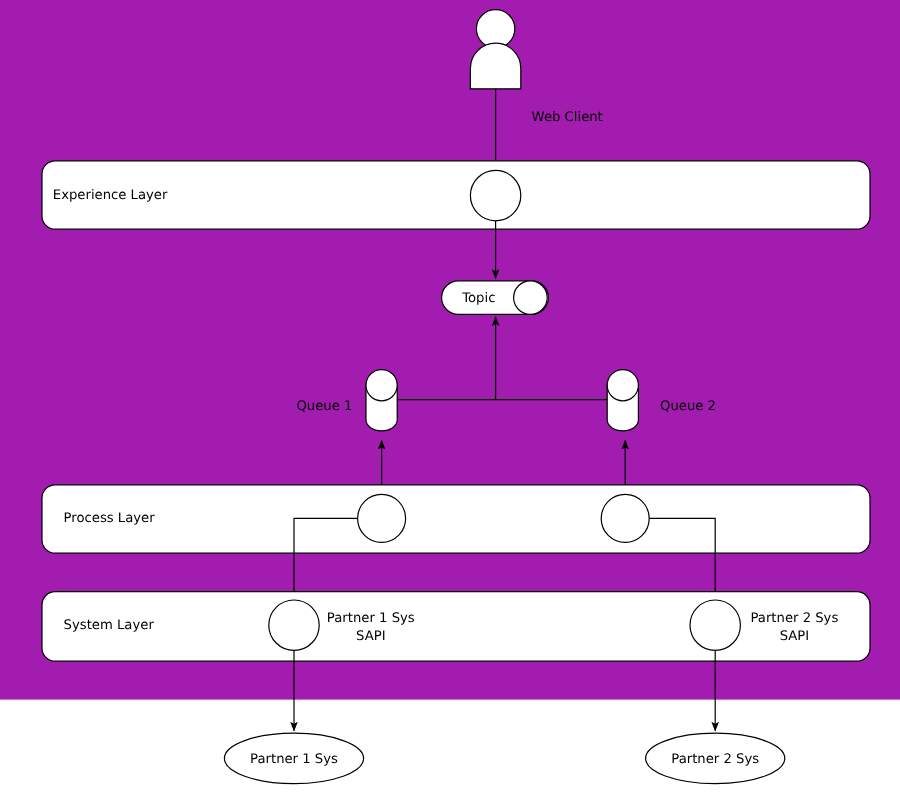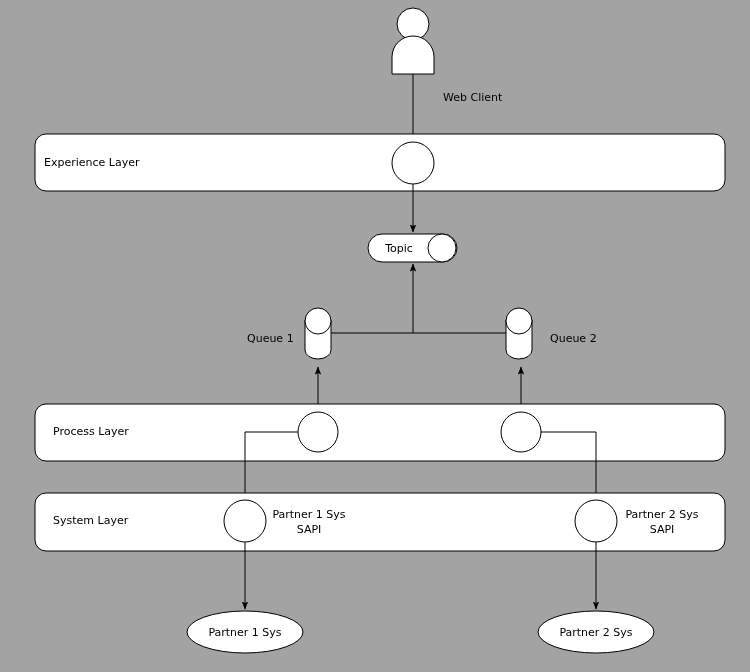--- a/index.html
+++ b/index.html
@@ -10,22 +10,22 @@
   }
   body {
     font-family: "DejaVu Sans", sans-serif;
     width: 750px;
     height: 672px;
     overflow: hidden;
   }
   #diagram-canvas {
     position: relative;
     width: 750px;
-    height: 672px;
-    background: #a3a3a3;
+    height: 583px;
+    background: #a21caf;
   }
   #diagram-svg {
     position: absolute;
     top: 0;
     left: 0;
     width: 750px;
     height: 672px;
   }
   .lbl {
     font-family: "DejaVu Sans", sans-serif;

